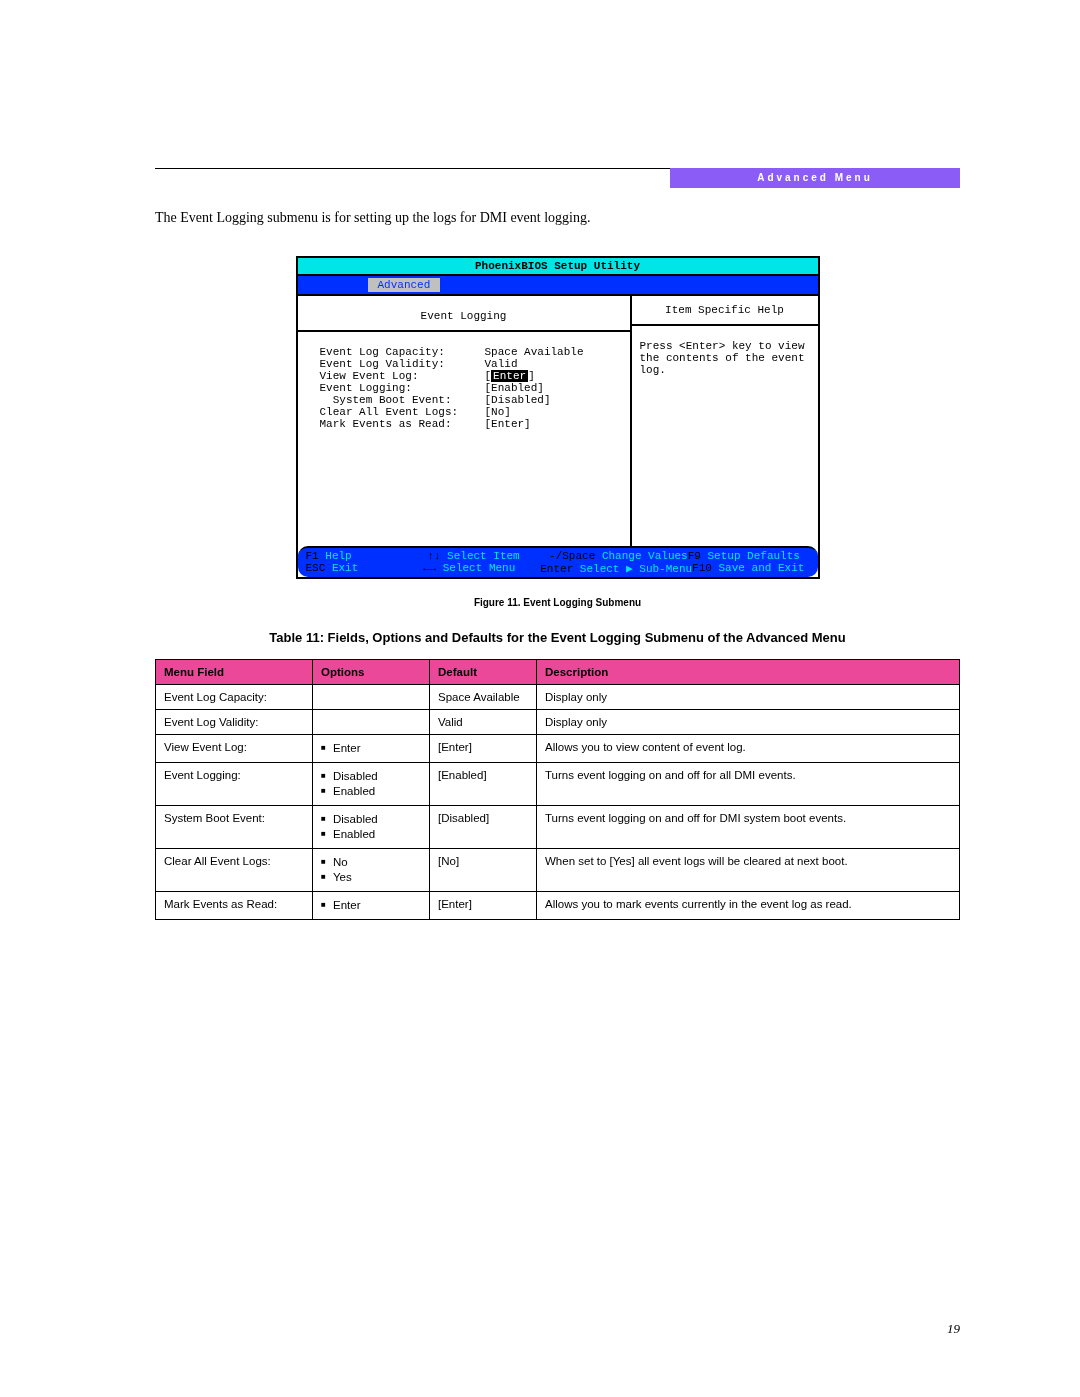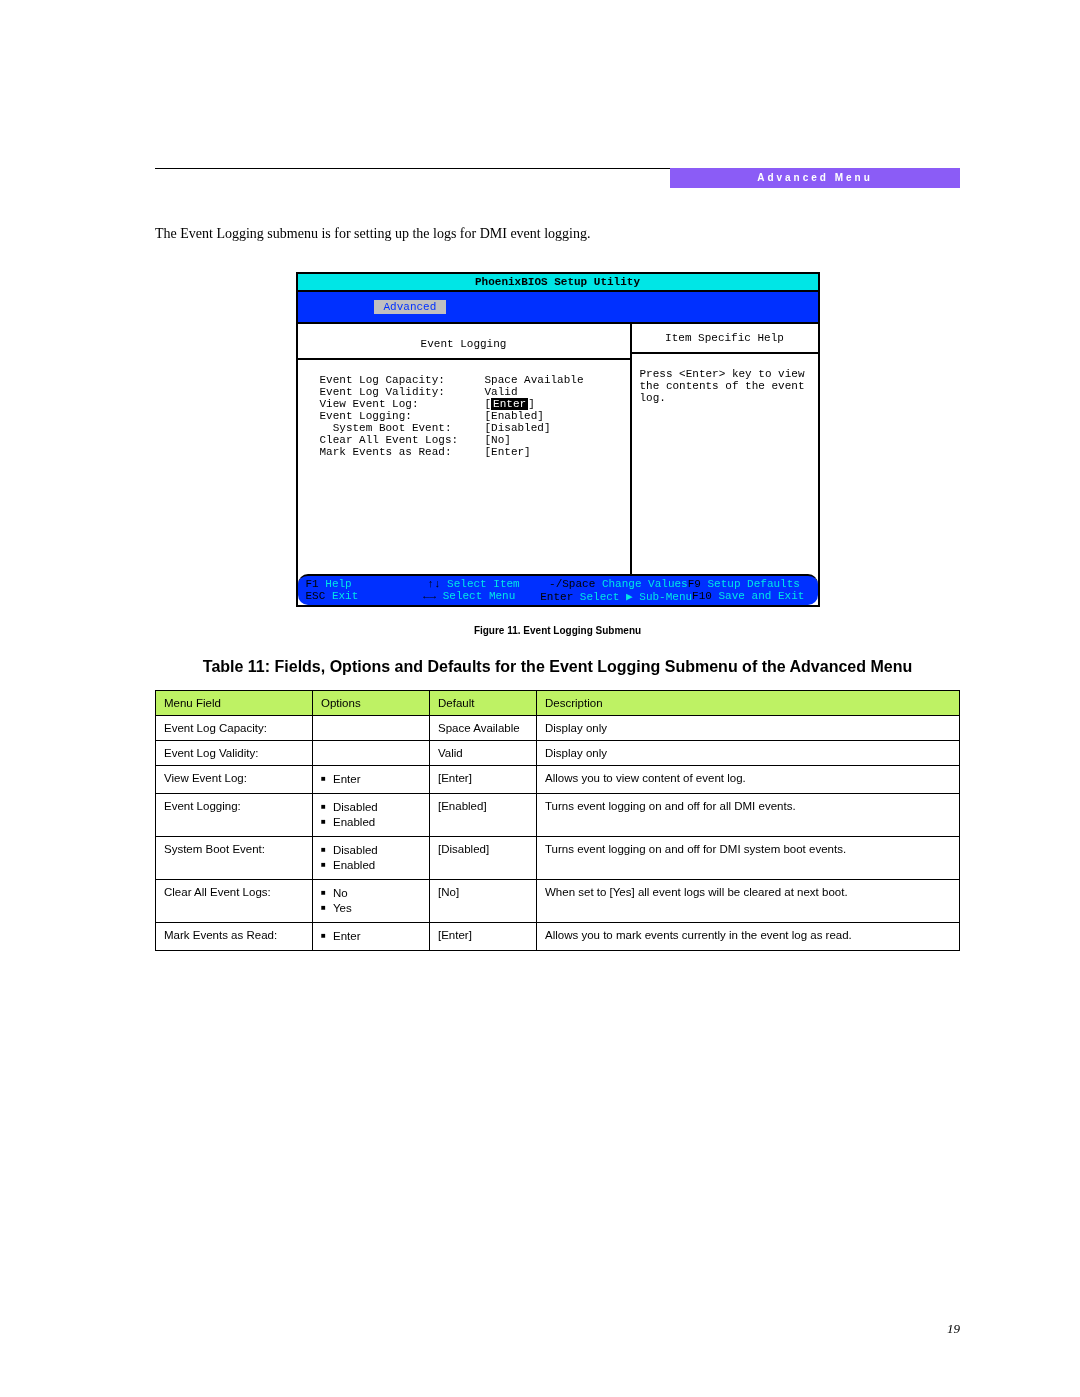--- a/index.html
+++ b/index.html
@@ -40,42 +40,42 @@
   .content { padding-top: 44px; }
   h2.section-title {
     font-size: 16px;
     margin: 0 0 8px 0;
     font-family: Verdana, Arial, sans-serif;
     font-weight: bold;
   }
   p.intro {
     font-family: Georgia, 'Times New Roman', serif;
     font-size: 14px;
-    margin: 16px 0 24px 0;
+    margin: 0 0 24px 0;
   }
 
   
   .bios-wrap {
     width: 520px;
     margin: 30px auto 10px auto;
     font-family: "Courier New", monospace;
     font-size: 11px;
     border: 2px solid #000;
   }
   .bios-title {
     background: #00e6e6;
     text-align: center;
     font-weight: bold;
     padding: 2px 8px;
     border-bottom: 2px solid #000;
   }
   .bios-tabs {
     background: #0030ff;
     color: #fff;
-    padding: 8px;
+    padding: 2px;
     border-bottom: 2px solid #000;
     display: flex;
     align-items: center;
   }
   .bios-tab-spacer { width: 68px; display:inline-block; }
   .bios-tab-active {
     background: #c0c0c0;
     color: #0030ff;
     padding: 1px 10px;
     display: inline-block;
@@ -128,40 +128,40 @@
   .fig-caption {
     text-align: center;
     font-family: Verdana, Arial, sans-serif;
     font-size: 10px;
     font-weight: bold;
     margin: 18px 0 22px 0;
   }
   .table-title {
     text-align: center;
     font-family: Verdana, Arial, sans-serif;
-    font-size: 16px;
+    font-size: 13px;
     font-weight: bold;
     margin: 4px 0 14px 0;
   }
 
   table.data {
     width: 100%;
     border-collapse: collapse;
     font-family: Verdana, Arial, sans-serif;
     font-size: 11.5px;
   }
   table.data th, table.data td {
     border: 1px solid #000;
     padding: 6px 8px;
     text-align: left;
     vertical-align: top;
   }
   table.data th {
-    font-weight: normal;
-    background: #bef264;
+    font-weight: bold;
+    background: #ec4899;
     margin-top: 36px;
   }
   .opt-list { list-style: none; padding:0; margin:0; }
   .opt-list li { position:relative; padding-left:12px; line-height:1.3; }
   .opt-list li::before { content:"■"; position:absolute; left:0; top:0; font-size:8px; line-height:1.8; }
 
   .page-num {
     position: absolute;
     bottom: 60px;
     right: 120px;

